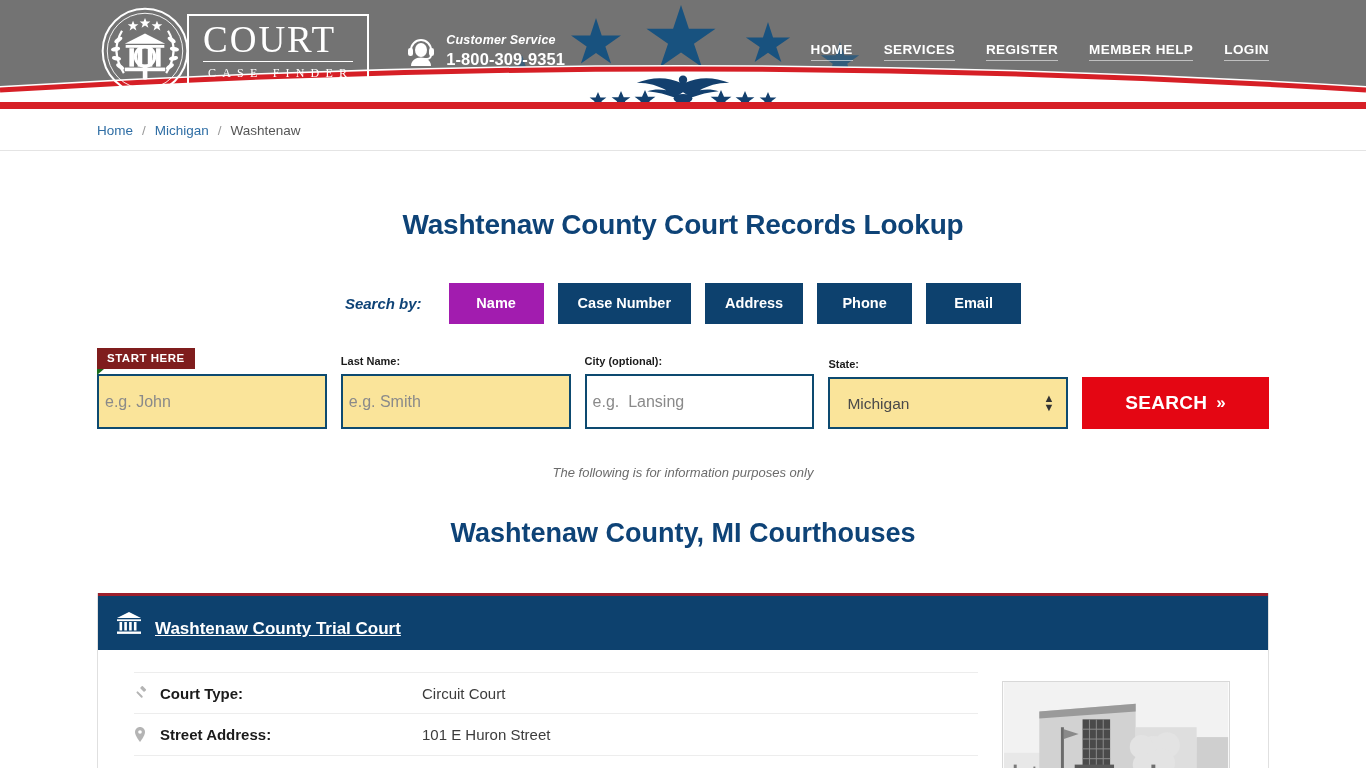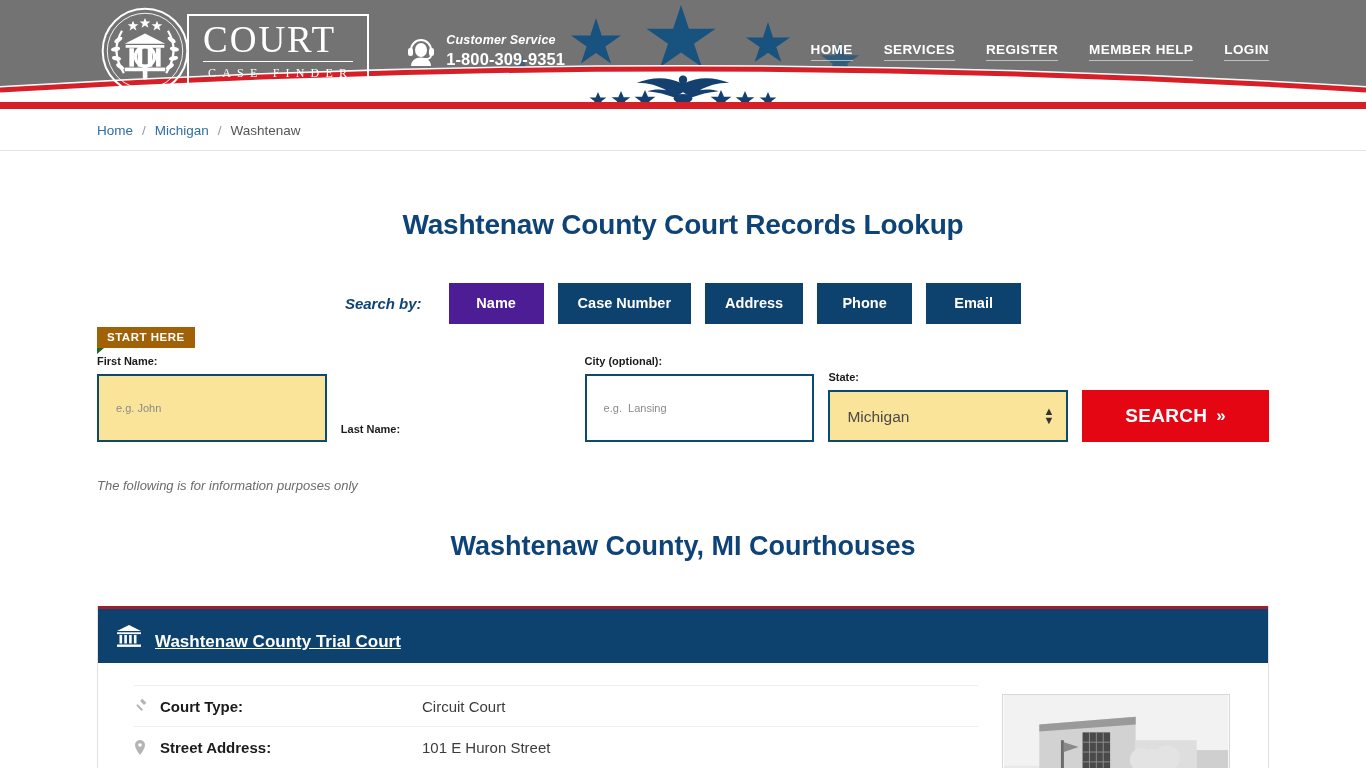--- a/index.html
+++ b/index.html
@@ -113,45 +113,45 @@
   .searchby-label {
     color: #0e4377; font-size: 15px; font-weight: bold; font-style: italic;
     margin-right: 13px;
   }
   .tab {
     background: #0d416e; color: #fff;
     font-size: 14.5px; font-weight: bold;
     padding: 0 20px; height: 41px; line-height: 41px;
     min-width: 95px; text-align: center; cursor: pointer;
   }
-  .tab.active { background: #4c1d95; }
+  .tab.active { background: #a21caf; }
 
   .starthere {
-    position: absolute; left: 0; top: 118px;
-    background: #a16207; color: #fff;
+    position: absolute; left: 0; top: 139px;
+    background: #7f1d1d; color: #fff;
     font-size: 11.5px; font-weight: bold; letter-spacing: .5px;
     padding: 4px 10px 5px 10px;
   }
   .starthere::after {
     content: ""; position: absolute; left: 0; bottom: -6px;
     border-left: 7px solid #1b6d1d; border-bottom: 6px solid transparent;
   }
 
   .form-row {
     display: flex; align-items: flex-end; gap: 14px;
     margin-top: 31px;
   }
   .field { display: flex; flex-direction: column; }
   .field-label {
     font-size: 11px; font-weight: bold; color: #1b1b1b;
     margin-bottom: 7px;
   }
   .inp {
-    height: 68px; border: 2px solid #0d4a70; background: #fae49a;
-    font-size: 11px; color: #8a8a8a; padding: 0 17px;
+    height: 55px; border: 2px solid #0d4a70; background: #fae49a;
+    font-size: 16px; color: #8a8a8a; padding: 0 6px;
     font-family: "Liberation Sans", sans-serif;
     outline: none;
   }
   .inp::placeholder { color: #8a8a8a; }
   .inp.white { background: #ffffff; }
   .f-first { width: 234px; }
   .f-last  { width: 234px; }
   .f-city  { width: 234px; }
   .f-state { width: 240px; }
 
@@ -171,21 +171,21 @@
   }
   .btn-search {
     height: 52px; width: 190px; background: #e40613; color: #fff;
     border: none; font-size: 19px; font-weight: bold; letter-spacing: .3px;
     cursor: pointer; display: flex; align-items: center; justify-content: center;
     gap: 9px; font-family: "Liberation Sans", sans-serif;
   }
   .chev { font-size: 17px; }
 
   .disclaimer {
-    text-align: left; color: #6b6b6b; font-size: 13px;
+    text-align: center; color: #6b6b6b; font-size: 13px;
     font-style: italic; margin-top: 36px;
   }
 
   .section-title {
     text-align: center; color: #0e4377;
     font-size: 27px; font-weight: bold; margin-top: 38px;
   }
 
   
   .card { margin-top: 44px; border: 1px solid #e0e0e0; border-top: none; background:#fff; }
@@ -337,20 +337,21 @@
 
   <div class="starthere">START HERE</div>
 
   <div class="form-row">
     <div class="field f-first">
       <label class="field-label">First Name:</label>
       <input class="inp" type="text" placeholder="e.g. John" style="">
     </div>
     <div class="field f-last">
       <label class="field-label">Last Name:</label>
+      <input class="inp" type="text" placeholder="e.g. Smith" style="">
     </div>
     <div class="field f-city">
       <label class="field-label">City (optional):</label>
       <input class="inp white" type="text" placeholder="e.g.  Lansing" style="">
     </div>
     <div class="field f-state">
       <label class="field-label">State:</label>
       <div class="selwrap">
         <select class="sel">
           <option>Michigan</option>

